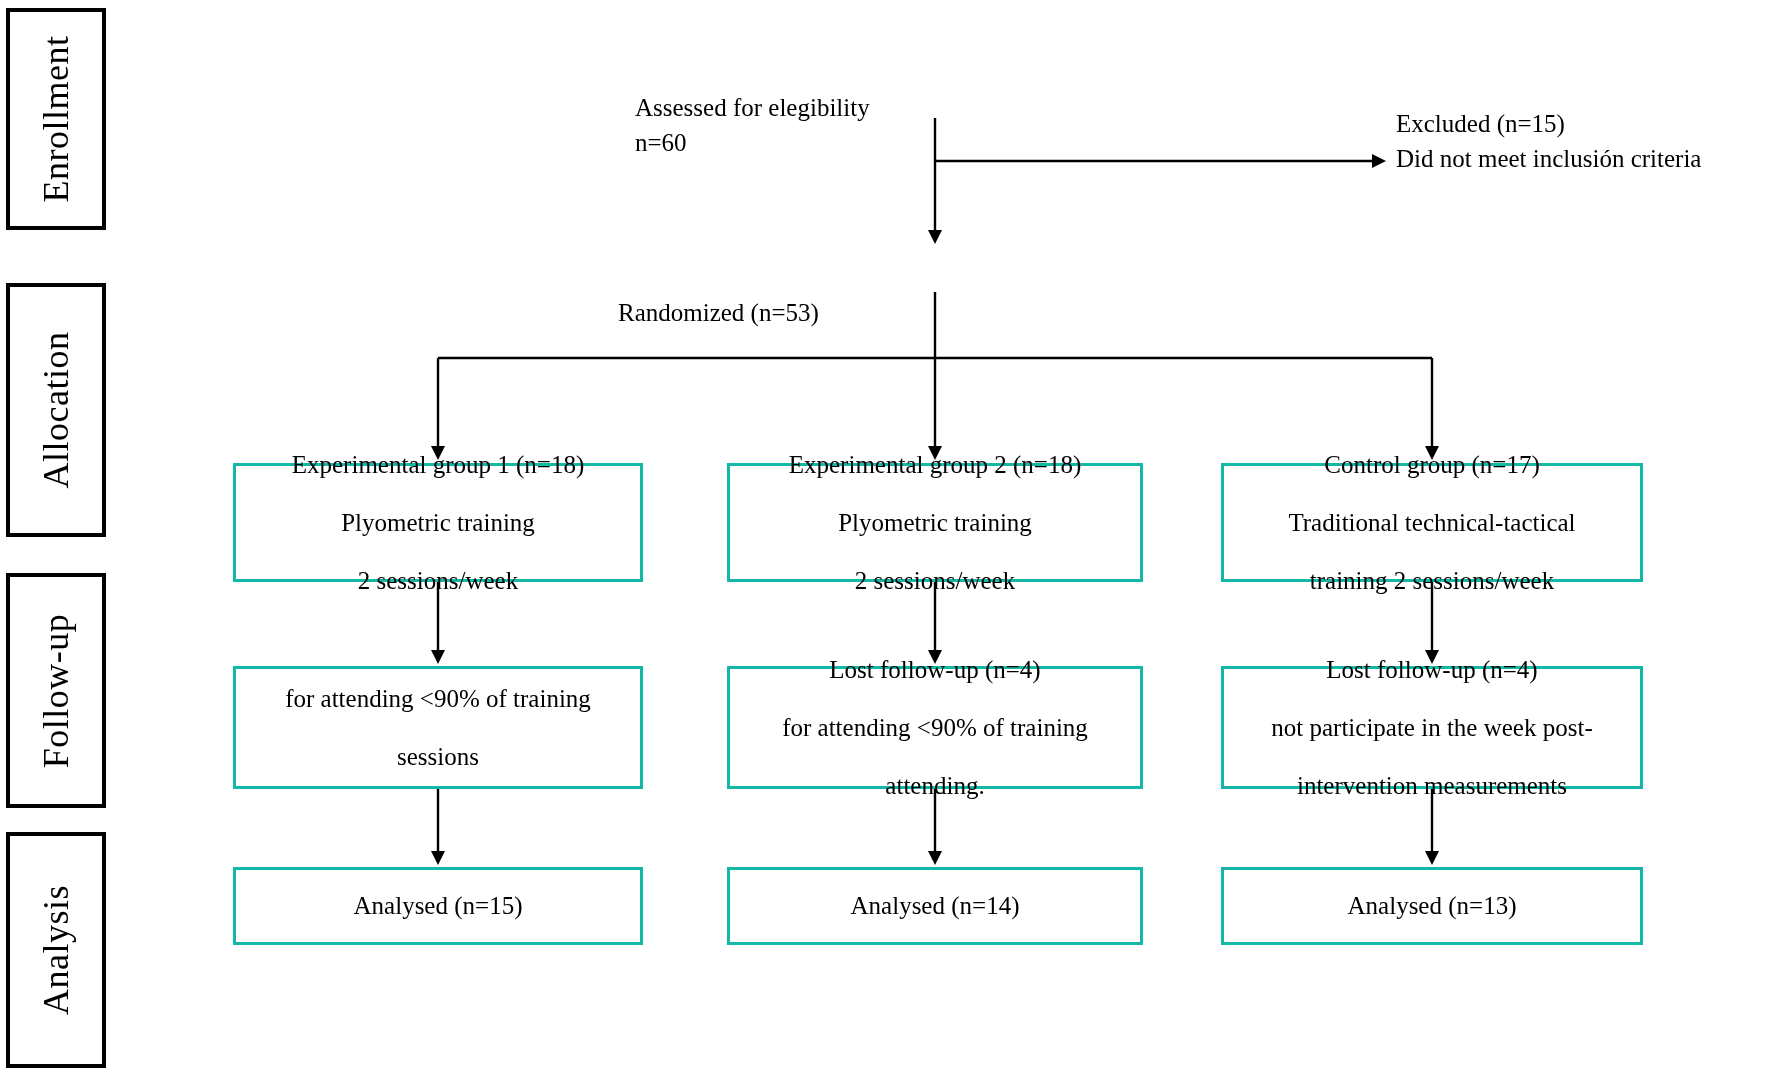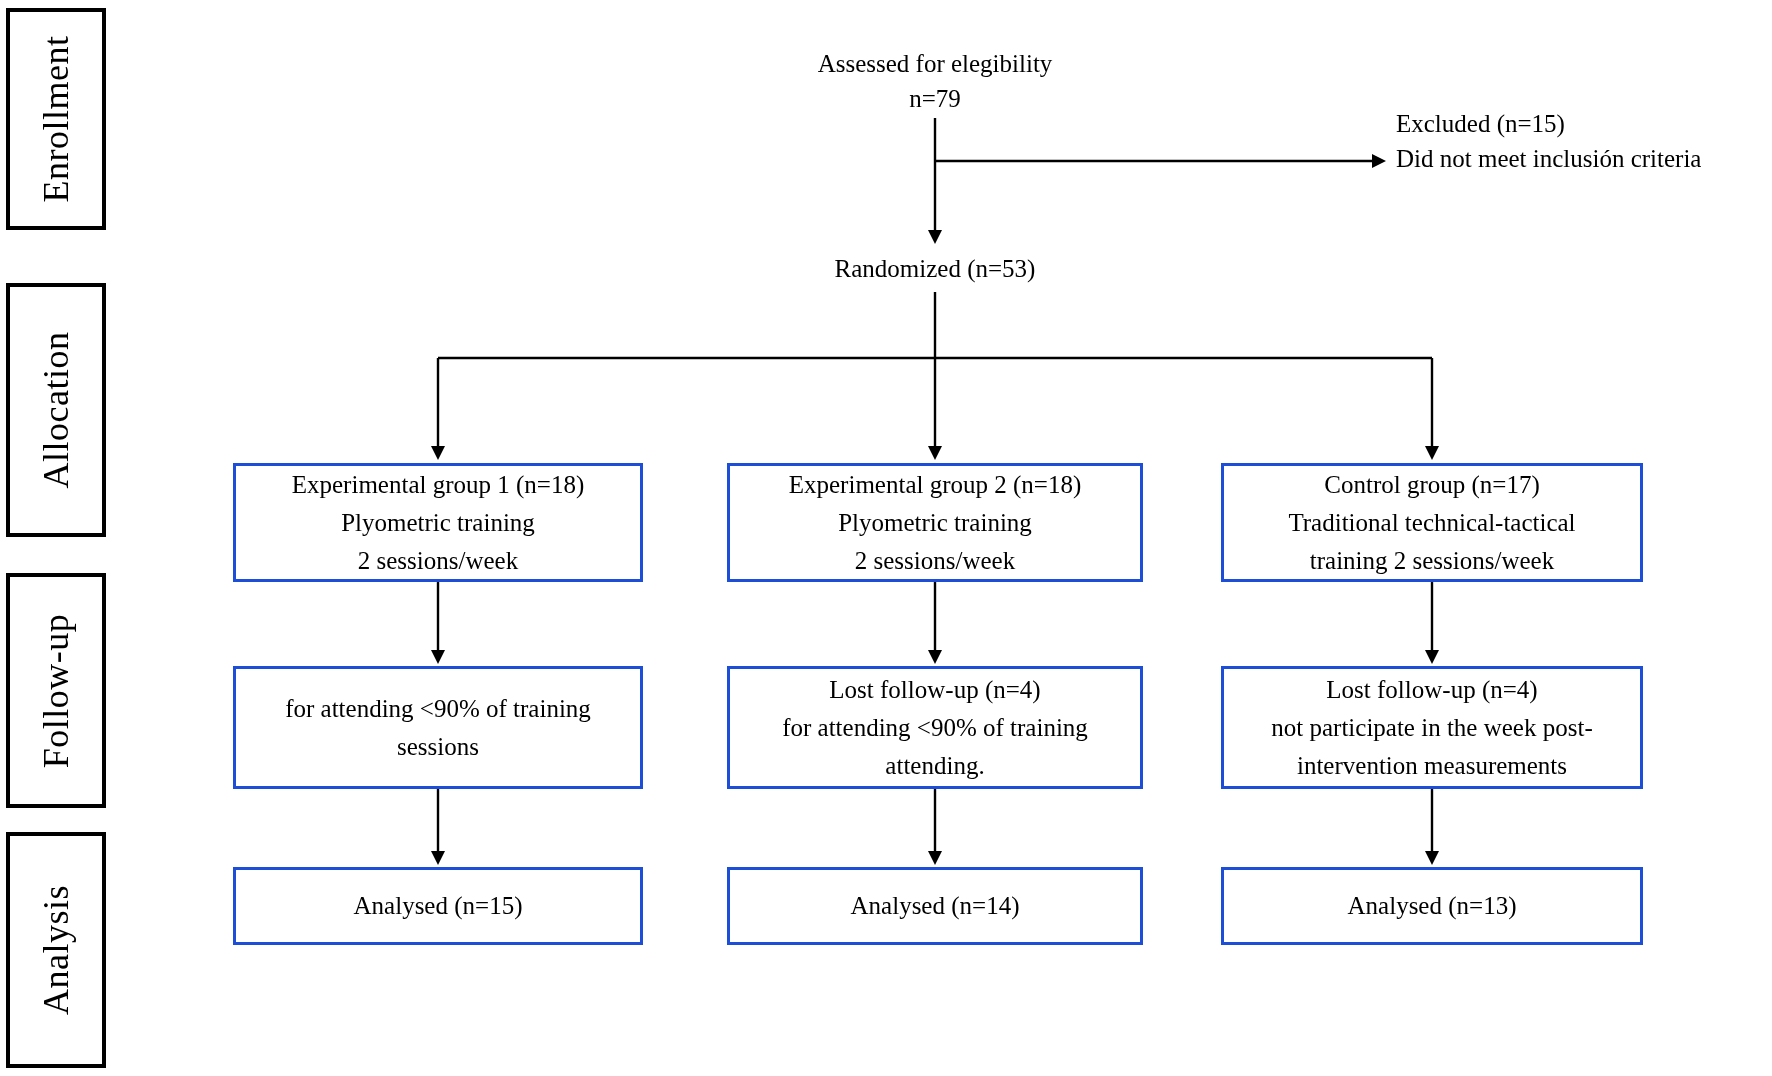--- a/index.html
+++ b/index.html
@@ -43,38 +43,39 @@
   .stage-allocation { top: 283px; height: 254px; }
   .stage-followup   { top: 573px; height: 235px; }
   .stage-analysis   { top: 832px; height: 236px; }
 
   
   .text-node {
     position: absolute;
     font-size: 25px;
     line-height: 35px;
   }
-  .center-text { text-align: center; }
+  .center-text { text-align: left; margin-top: 44px; }
   .node-assessed   { left: 635px;  top: 46px;  width: 600px; }
-  .node-randomized { left: 635px;  top: 251px; width: 600px; }
+  .node-randomized { left: 618px;  top: 251px; width: 600px; }
   .node-excluded   { left: 1396px; top: 106px; width: 380px; text-align: left; }
 
   
   .flow-box {
     position: absolute;
-    border: 3px solid #1d4ed8;
+    border: 3px solid #14b8a6;
     background: #ffffff;
     box-sizing: border-box;
     display: flex;
     flex-direction: column;
     align-items: center;
     justify-content: center;
     text-align: center;
     font-size: 25px;
     line-height: 38px;
+    gap: 20px;
   }
   .col1 { left: 233px;  width: 410px; }
   .col2 { left: 727px;  width: 416px; }
   .col3 { left: 1221px; width: 422px; align-items: center; }
   .row-alloc    { top: 463px; height: 119px; }
   .row-followup { top: 666px; height: 123px; }
   .row-analysis { top: 867px; height: 78px; }
 </style>
 </head>
 <body>
@@ -147,21 +148,21 @@
   </div>
   <div class="stage-box stage-followup">
     <span class="stage-label">Follow-up</span>
   </div>
   <div class="stage-box stage-analysis">
     <span class="stage-label">Analysis</span>
   </div>
 
   <div class="text-node center-text node-assessed">
     <div>Assessed for elegibility</div>
-    <div>n=79</div>
+    <div>n=60</div>
   </div>
 
   <div class="text-node node-excluded">
     <div>Excluded (n=15)</div>
     <div>Did not meet inclusión criteria</div>
   </div>
 
   <div class="text-node center-text node-randomized">
     <div>Randomized (n=53)</div>
   </div>

